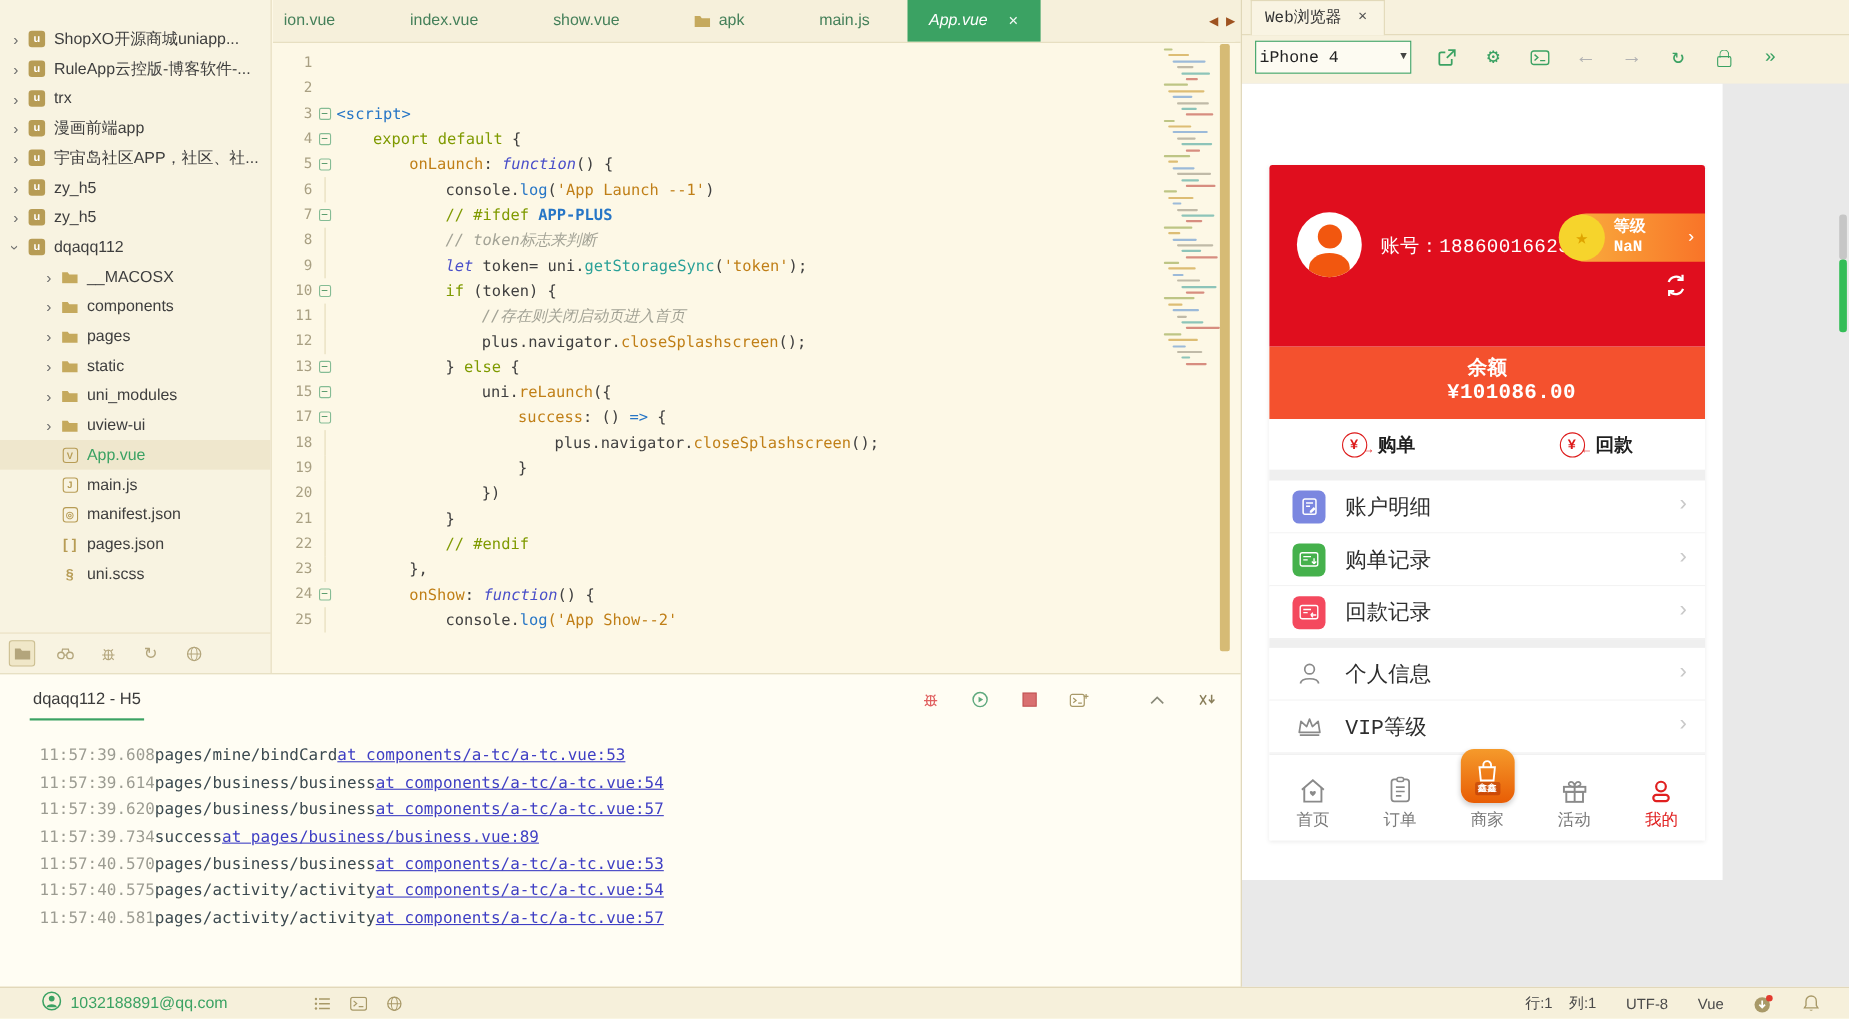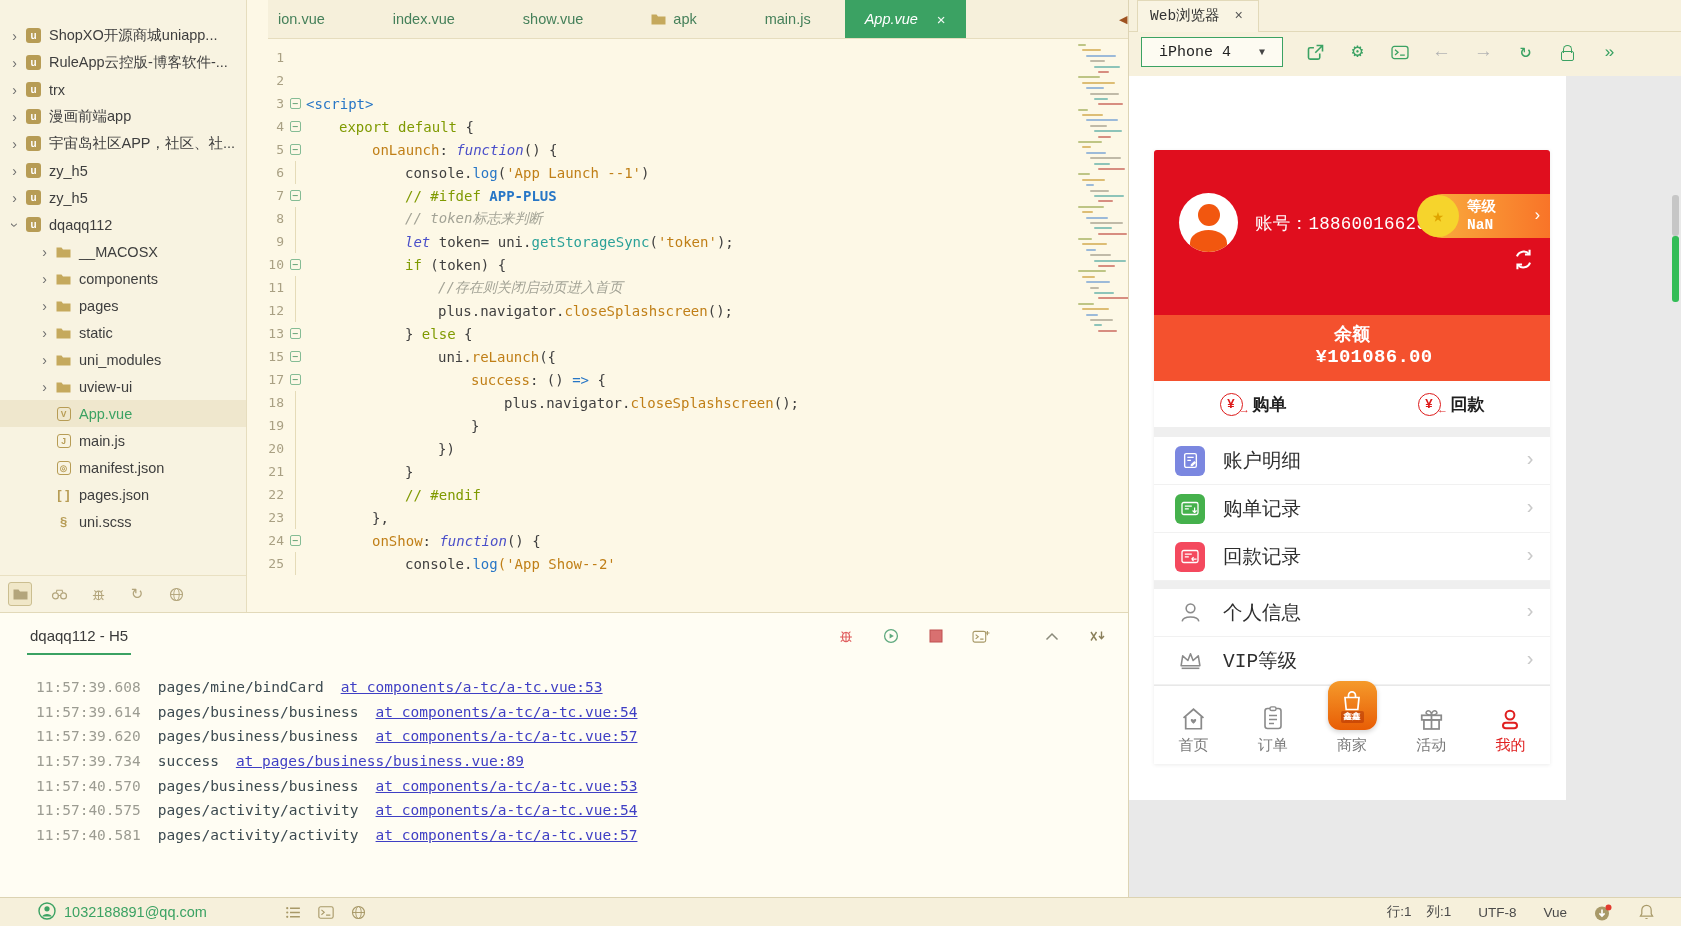--- a/index.html
+++ b/index.html
@@ -16,21 +16,21 @@
   .chev.down{transform:rotate(90deg);}
   .tree-ico{width:21px;flex:none;display:inline-flex;justify-content:center;margin-right:5px;}
   .proj-ico{width:15px;height:15px;background:#B79C55;border-radius:3px;color:#FFF;font-size:10px;font-weight:bold;display:flex;align-items:center;justify-content:center;}
   .file-ico{width:14px;height:14px;border:1.3px solid #B79C55;border-radius:3px;color:#B79C55;font-size:8.5px;font-weight:bold;display:flex;align-items:center;justify-content:center;box-sizing:border-box;}
   .glyph-ico{color:#B79C55;font-size:13px;font-weight:bold;}
   #sidebar-toolbar{height:36px;border-top:1px solid #E9E0C2;display:flex;align-items:center;gap:15px;padding-left:8px;}
   #sidebar-toolbar .icon{display:inline-flex;align-items:center;justify-content:center;width:24px;height:24px;}
   #sidebar-toolbar .icon.active{background:#F0E7C8;border:1px solid #CBBE90;border-radius:3px;box-sizing:border-box;}
 
   
-  #editor{position:absolute;left:248px;top:0;width:880px;height:612px;background:#FDF8E6;overflow:hidden;padding-left:20px;}
+  #editor{position:absolute;left:248px;top:0;width:880px;height:612px;background:#FDF8E6;overflow:hidden;}
   #editor-tabbar{height:38px;background:#F6F0DB;border-bottom:1px solid #E6DDBE;display:flex;align-items:stretch;position:relative;overflow:hidden;}
   .tab{display:flex;align-items:center;justify-content:center;gap:7px;padding:0 34px;font-size:14.5px;color:#45805A;cursor:pointer;white-space:nowrap;}
   .tab.first{margin-left:-24px;}
   .tab.active{background:#3BA263;color:#FFF;font-style:italic;padding:0 20px;}
   .tab .close{font-style:normal;margin-left:12px;font-size:15px;opacity:.95;}
   .tab-ico{display:inline-flex;}
   #tab-nav{position:absolute;right:5px;top:0;height:38px;display:flex;align-items:center;gap:7px;color:#9E5220;font-size:11px;background:#F6F0DB;padding-left:4px;}
   #code{position:absolute;top:38px;left:0;right:0;bottom:0;overflow:hidden;font-family:"DejaVu Sans Mono",monospace;padding-top:8px;}
   .code-line{display:flex;align-items:center;height:23px;}
   .ln{width:36px;text-align:right;color:#A9A083;font-size:13px;flex:none;}
@@ -52,42 +52,42 @@
   #editor-scrollbar{position:absolute;top:40px;right:10px;width:9px;height:552px;background:#D2B468;border-radius:2px;opacity:.9;}
 
   
   #console{position:absolute;left:0;top:612px;width:1128px;height:285px;background:#FFFDF3;border-top:1px solid #E2D9B9;box-sizing:border-box;}
   #console-header{height:46px;display:flex;align-items:center;padding:0 22px 0 27px;}
   #console-tab{font-size:15px;color:#3A3A3A;border-bottom:2.5px solid #3BA263;padding:10px 3px 9px;cursor:pointer;}
   #console-actions{margin-left:auto;display:flex;align-items:center;gap:27px;}
   #console-actions .icon{display:inline-flex;width:18px;justify-content:center;cursor:pointer;}
   #console-actions .icon:nth-child(5){margin-left:26px;}
   #console-logs{padding:16px 0 0 36px;font-family:"DejaVu Sans Mono",monospace;font-size:14.5px;}
-  .log-row{display:flex;gap:17px;height:24.6px;align-items:center;white-space:nowrap;}
+  .log-row{display:flex;gap:0;height:24.6px;align-items:center;white-space:nowrap;}
   .log-time{color:#9C9C92;}
   .log-msg{color:#3C4A50;}
   .log-link{color:#3F3FC4;text-decoration:underline;cursor:pointer;}
 
   
   #statusbar{position:absolute;left:0;top:897px;width:1681px;height:29px;background:#F6F0DB;border-top:1px solid #DCD3B2;display:flex;align-items:center;box-sizing:border-box;}
   #account{display:flex;align-items:center;gap:8px;margin-left:38px;color:#3BA263;font-size:14.5px;cursor:pointer;}
   #sb-icons{display:flex;align-items:center;gap:17px;margin-left:78px;}
   #sb-icons .icon{display:inline-flex;cursor:pointer;}
   #sb-right{margin-left:auto;display:flex;align-items:center;gap:27px;margin-right:27px;color:#4A4A4A;font-size:13.5px;}
   #sb-right .pair{display:flex;gap:15px;}
   #sb-right .icon{display:inline-flex;cursor:pointer;}
 
   
   #browser{position:absolute;left:1128px;top:0;width:553px;height:897px;background:#F7F1DD;border-left:1px solid #DDD4B4;display:flex;flex-direction:column;box-sizing:border-box;font-family:Liberation Mono, monospace;}
   #browser-tabs{height:31px;border-bottom:1px solid #E2D9B9;display:flex;align-items:flex-end;padding-left:8px;flex:none;}
   #browser-tab{display:flex;align-items:center;gap:15px;padding:5px 15px 7px 12px;background:#F9F4E3;border:1px solid #E2D9B9;border-bottom:none;margin-bottom:-1px;font-size:14.5px;color:#333;cursor:pointer;}
   #browser-tab .close{color:#555;font-size:14px;}
   #browser-url{margin:8px 12px 4px;height:31px;background:#FFF;border:1px solid #CFCFCF;display:flex;align-items:center;padding-left:10px;font-size:15px;color:#222;flex:none;box-sizing:border-box;margin-right:125px;}
   #browser-toolbar{display:flex;align-items:center;padding:5px 12px 9px;flex:none;}
-  #device-select{width:142px;height:30px;border:1.5px solid #3BA263;background:#FDFBF2;display:flex;align-items:center;justify-content:space-between;padding:0 17px;font-size:15px;color:#222;box-sizing:border-box;cursor:pointer;}
+  #device-select{width:142px;height:30px;border:1.5px solid #3BA263;background:#FDFBF2;display:flex;align-items:center;justify-content:space-between;padding:0 3px;font-size:15px;color:#222;box-sizing:border-box;cursor:pointer;}
   #device-select .caret{font-size:10px;color:#444;}
   .bt-icon{margin-left:23px;display:inline-flex;align-items:center;justify-content:center;width:19px;height:19px;font-size:18px;color:#3BA263;cursor:pointer;}
   .bt-icon.gray{color:#B3B3B3;}
   .lock-body{width:11px;height:8px;border:1.6px solid #3BA263;border-radius:2px;position:relative;margin-top:7px;}
   .lock-body::before{content:"";position:absolute;left:0.6px;top:-7px;width:7px;height:7px;border:1.6px solid #3BA263;border-bottom:none;border-radius:5px 5px 0 0;}
   #browser-content{flex:1;position:relative;background:#E9E9E9;overflow:hidden;}
   #phone-bg{position:absolute;left:0;top:0;width:437px;height:724px;background:#FFF;}
   #scroll-gray{position:absolute;right:2px;top:119px;width:7px;height:41px;background:#C6C6C6;border-radius:3px;}
   #scroll-green{position:absolute;right:2px;top:160px;width:7px;height:66px;background:#33BD57;border-radius:3px;}
 

